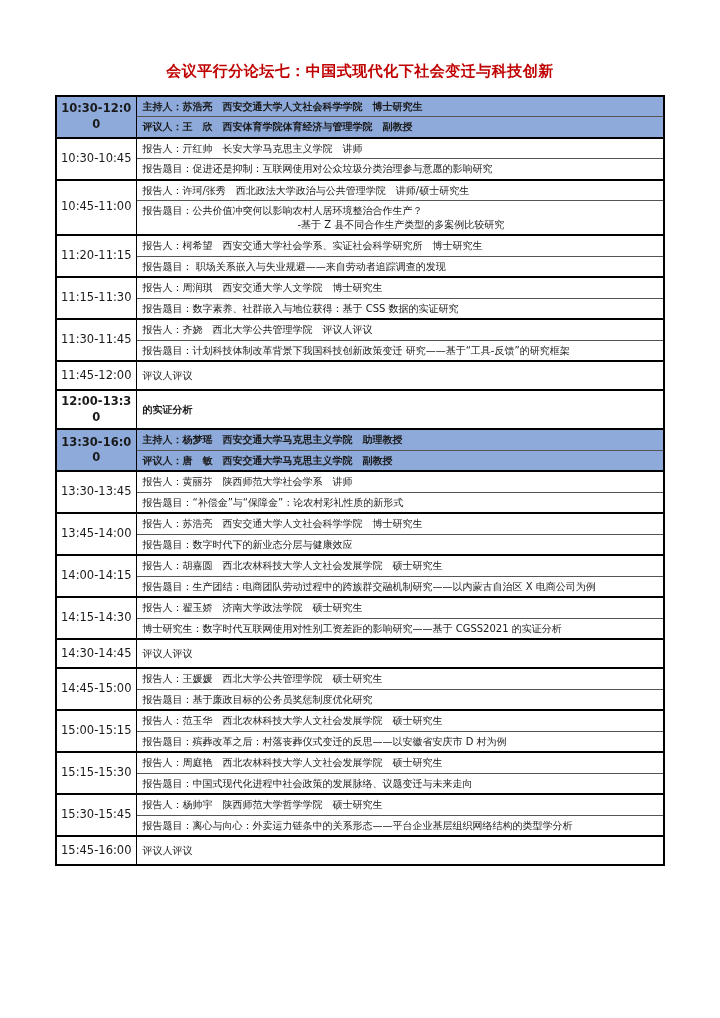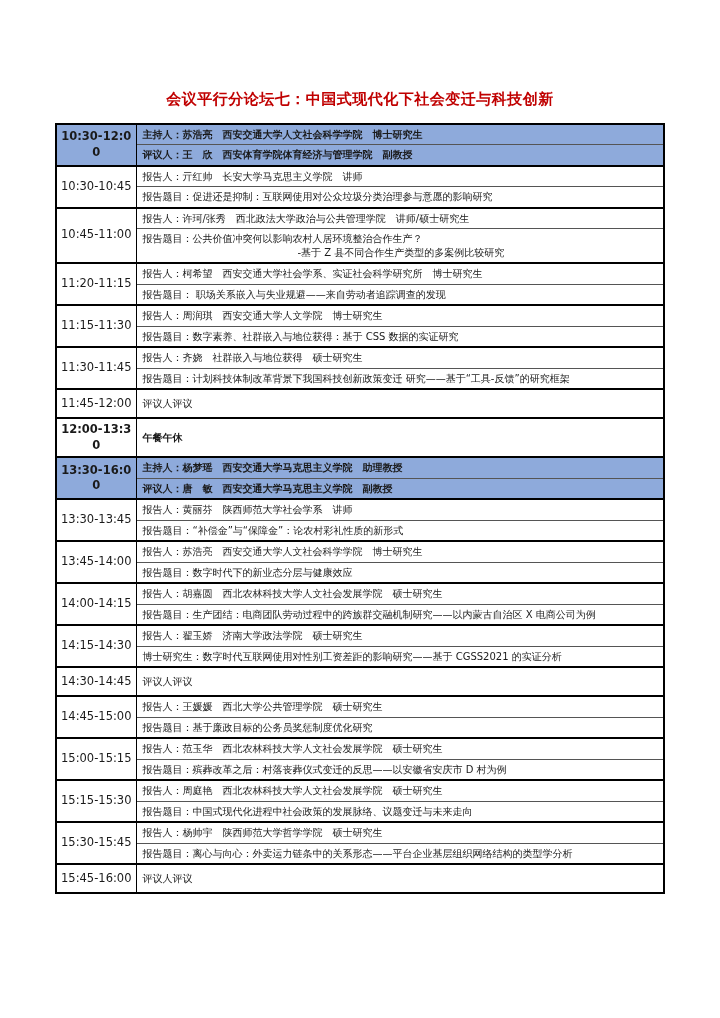--- a/index.html
+++ b/index.html
@@ -2,21 +2,21 @@
 <html><head>
 <meta charset="utf-8">
 <style>
   html,body { margin:0; padding:0; background:#ffffff; }
   body {
     width:720px; height:1018px;
     font-family:"DejaVu Sans","Liberation Sans",sans-serif;
     color:#1a1a1a;
     overflow:hidden;
   }
-  .page { width:720px; height:1018px; position:relative; box-sizing:border-box; padding-top:88px; }
+  .page { width:720px; height:1018px; position:relative; box-sizing:border-box; padding-top:60px; }
   .title, .subtitle {
     text-align:center; font-weight:bold; color:#c00000;
     font-size:15px; line-height:1.5; margin:0 40px 4px;
     letter-spacing:0.5px;
   }
   table.schedule {
     width:610px; margin:12px auto 0;
     border-collapse:collapse; table-layout:fixed;
     border:2px solid #000;
   }
@@ -87,34 +87,34 @@
       <tr class="gs">
         <td class="time" rowspan="2">11:15-11:30</td>
         <td>报告人：周润琪　西安交通大学人文学院　博士研究生</td>
       </tr>
       <tr>
         <td>报告题目：数字素养、社群嵌入与地位获得：基于 CSS 数据的实证研究</td>
       </tr>
 
       <tr class="gs">
         <td class="time" rowspan="2">11:30-11:45</td>
-        <td>报告人：齐娆　社群嵌入与地位获得　硕士研究生</td>
+        <td>报告人：齐娆　西北大学公共管理学院　评议人评议</td>
       </tr>
       <tr>
         <td>报告题目：计划科技体制改革背景下我国科技创新政策变迁 研究——基于“工具-反馈”的研究框架</td>
       </tr>
 
       <tr class="gs">
         <td class="time tall">11:45-12:00</td>
         <td class="center">评议人评议</td>
       </tr>
 
       <tr class="gs">
         <td class="time bold">12:00-13:30</td>
-        <td class="center" style="font-weight:bold;">午餐午休</td>
+        <td class="center" style="font-weight:bold;">的实证分析</td>
       </tr>
 
       <tr class="blue gs">
         <td class="time" rowspan="2">13:30-16:00</td>
         <td>主持人：杨梦瑶　西安交通大学马克思主义学院　助理教授</td>
       </tr>
       <tr class="blue">
         <td>评议人：唐　敏　西安交通大学马克思主义学院　副教授</td>
       </tr>
 

